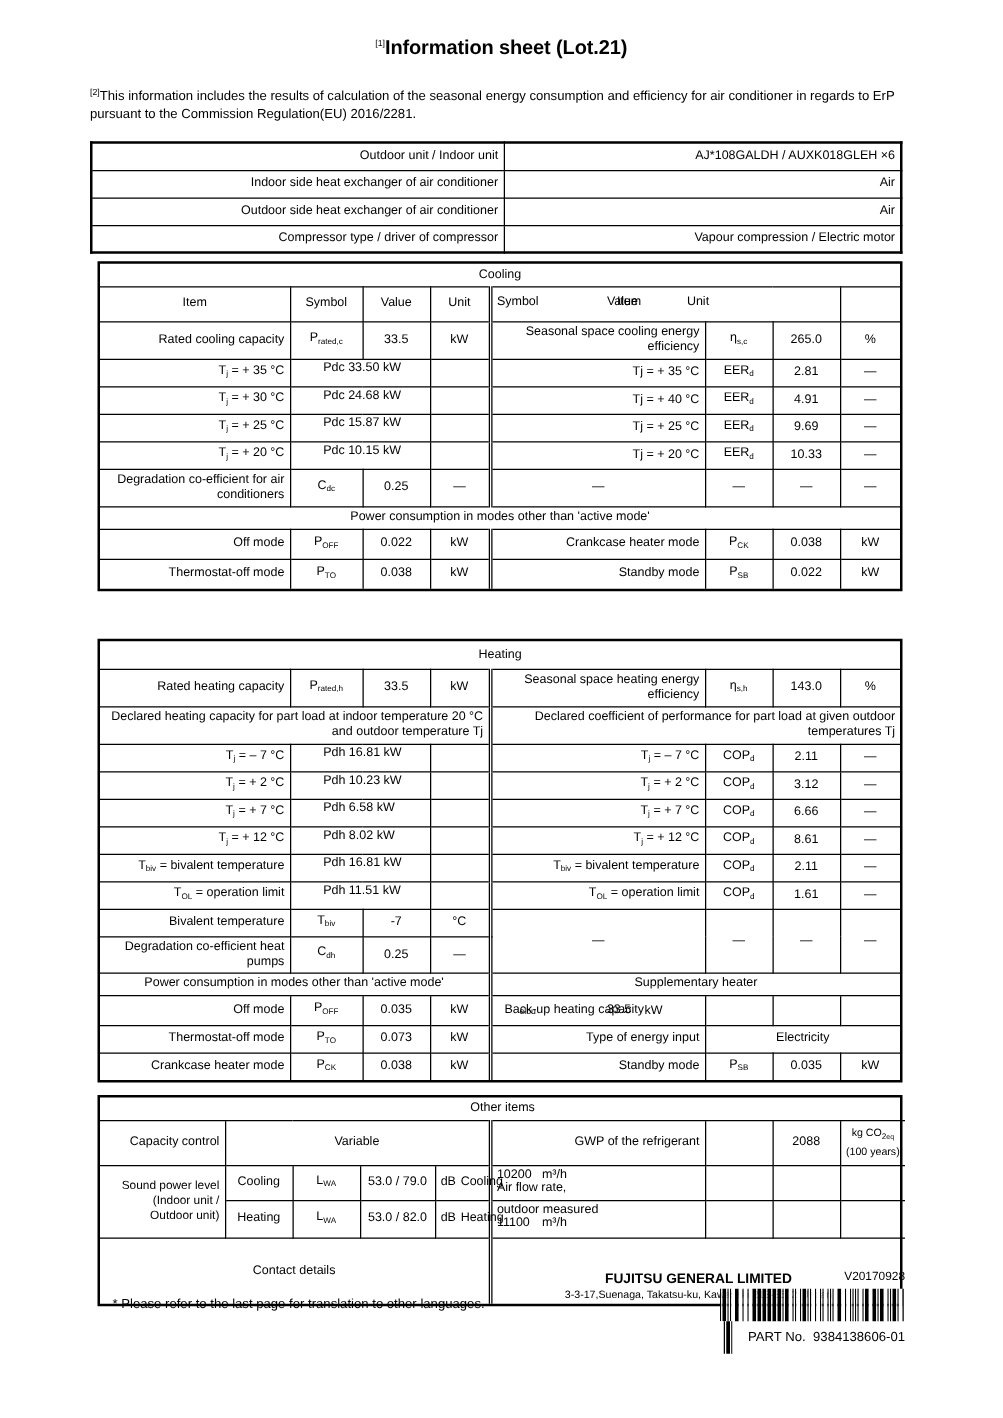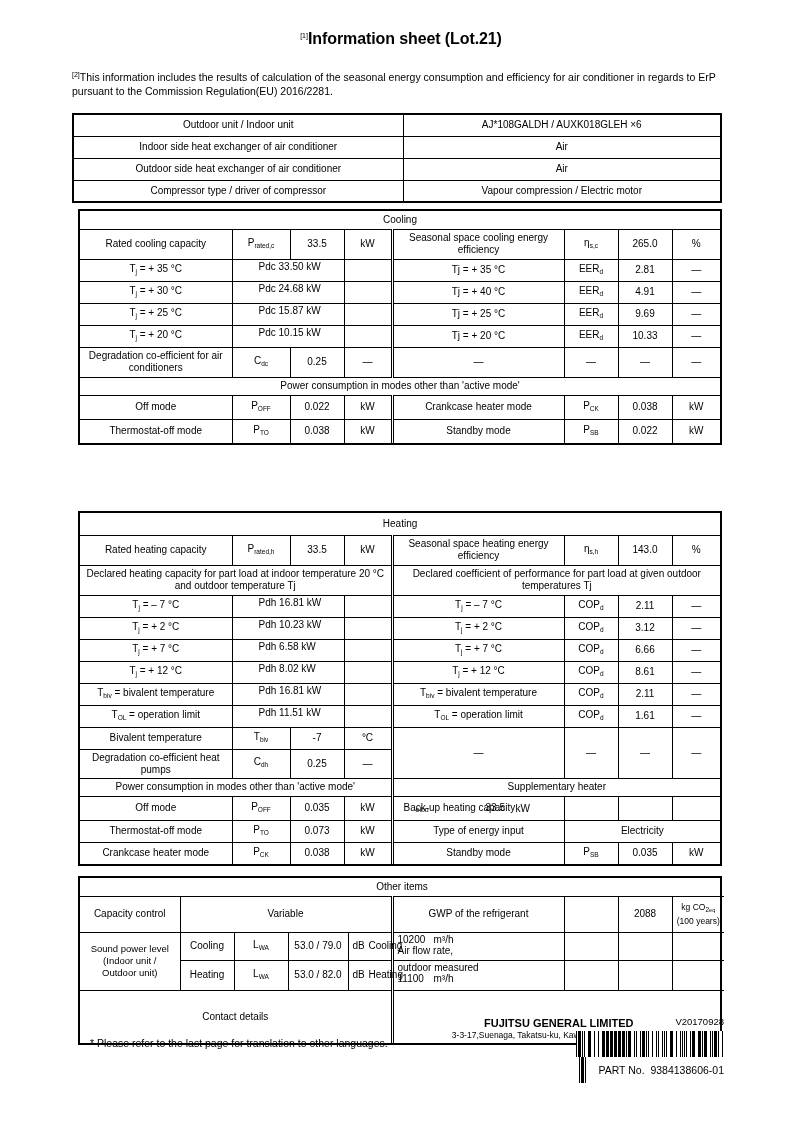--- a/index.html
+++ b/index.html
@@ -22,21 +22,21 @@
   .intro { margin: 20px 70px 0 72px; font-size: 10.5px; line-height: 13.5px; }
   .intro-sup { font-size: 7px; vertical-align: 4px; }
 
   .section-caption { margin: 14px 0 3px 78px; font-size: 10.5px; }
 
   
   table.grid { border-collapse: collapse; table-layout: fixed; }
   table.grid td { border: 1px solid #000; font-size: 10px; padding: 2px 4px;
                   vertical-align: middle; line-height: 12px; overflow: visible; white-space: nowrap; }
   .c { text-align:center; }
-  .l { text-align:center; }
+  .l { text-align:right; }
   sub { font-size: 6.5px; vertical-align: -2px; }
 
   
   #model-table { position:absolute; left: 72px; top: 113px; width: 650px; }
   #model-table td { height: 22px; }
   #model-table td.k { width: 330px; }
 
   
   .outer { border: 2px solid #000 !important; }
 
@@ -112,20 +112,35 @@
         <col style="width:172px">
           <col style="width:54px">
           <col style="width:54px">
           <col style="width:48px">
       </colgroup>
       <tbody>
           <tr>
         <td class="band" colspan="8" style="border-top:none;border-left:none;border-right:none;height:18px">Cooling</td>
       </tr>
       <tr>
+        <td class="c" style="height:28px;border-left:none">Item</td>
+        <td class="c">Symbol</td>
+        <td class="c">Value</td>
+        <td class="c">Unit</td>
+        <td class="sep-l" colspan="3">
+          <div class="overlap" style="height:14px">
+            <span style="left:0px">Symbol</span>
+            <span style="left:88px">Value</span>
+            <span style="left:96px">Item</span>
+            <span style="left:152px">Unit</span>
+          </div>
+        </td>
+        <td style="border-right:none"></td>
+      </tr>
+      <tr>
         <td class="l wrap" style="height:30px;border-left:none">Rated cooling capacity</td>
         <td class="c"><span>P</span><sub>rated,c</sub></td>
         <td class="c">33.5</td>
         <td class="c">kW</td>
         <td class="l wrap sep-l">Seasonal space cooling energy efficiency</td>
         <td class="c"><span>η</span><sub>s,c</sub></td>
         <td class="c">265.0</td>
         <td class="c" style="border-right:none">%</td>
       </tr>
 

